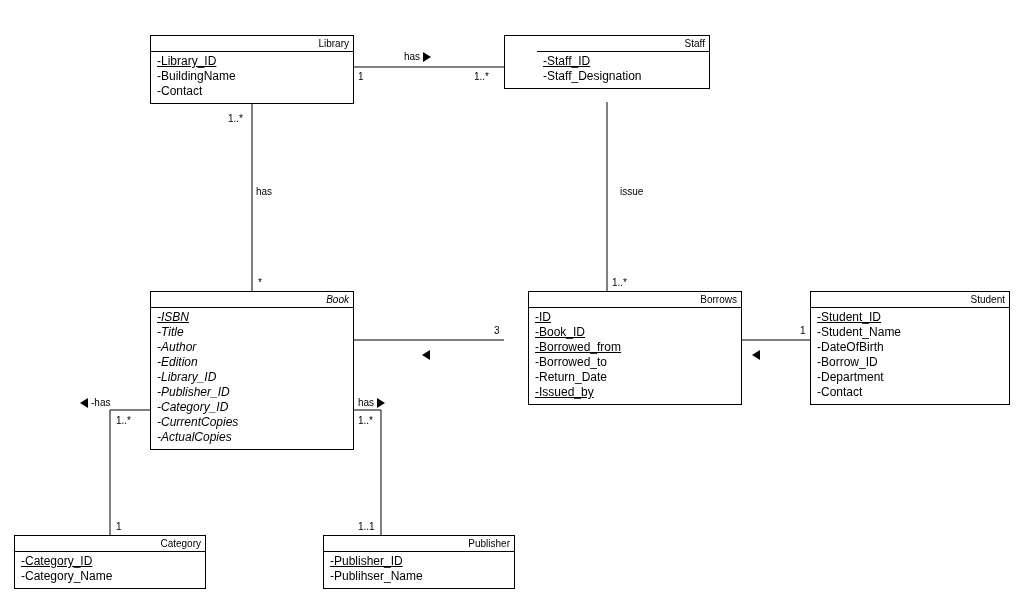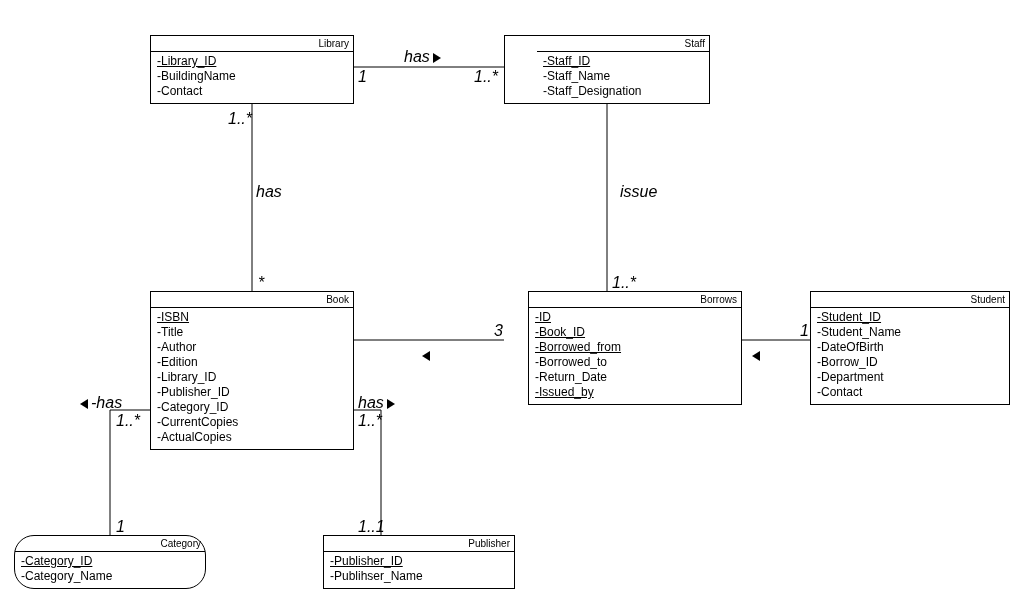--- a/index.html
+++ b/index.html
@@ -39,23 +39,22 @@
   .class-attrs {
     padding: 2px 6px 4px 6px;
   }
   .class-attrs div {
     line-height: 15px;
     white-space: nowrap;
   }
   .underline { text-decoration: underline; }
   .label {
     position: absolute;
-    font-size: 16px;
+    font-size: 10px;
     line-height: 14px;
-    font-style: italic;
   }
   .label .tri {
     display: inline-block;
     vertical-align: middle;
     width: 0; height: 0;
   }
   .tri-e {
     border-top: 5px solid transparent;
     border-bottom: 5px solid transparent;
     border-left: 8px solid #000;
@@ -96,26 +95,25 @@
         <div class="underline">-Library_ID</div>
         <div>-BuildingName</div>
         <div>-Contact</div>
       </div>
   </div>
 
   <div class="class-box" style="left:504px; top:35px; width:206px;padding-left:32px;">
     <div class="class-title">Staff</div>
     <div class="class-attrs">
         <div class="underline">-Staff_ID</div>
-        <div>-Staff_Name</div>
         <div>-Staff_Designation</div>
       </div>
   </div>
 
-  <div class="class-box" style="left:150px; top:291px; width:204px;">
+  <div class="class-box" style="left:150px; top:291px; width:204px;font-style:italic;">
     <div class="class-title">Book</div>
     <div class="class-attrs">
         <div class="underline">-ISBN</div>
         <div>-Title</div>
         <div>-Author</div>
         <div>-Edition</div>
         <div>-Library_ID</div>
         <div>-Publisher_ID</div>
         <div>-Category_ID</div>
         <div>-CurrentCopies</div>
@@ -140,21 +138,21 @@
     <div class="class-attrs">
         <div class="underline">-Student_ID</div>
         <div>-Student_Name</div>
         <div>-DateOfBirth</div>
         <div>-Borrow_ID</div>
         <div>-Department</div>
         <div>-Contact</div>
       </div>
   </div>
 
-  <div class="class-box" style="left:14px; top:535px; width:192px;border-radius:20px;">
+  <div class="class-box" style="left:14px; top:535px; width:192px;">
     <div class="class-title">Category</div>
     <div class="class-attrs">
         <div class="underline">-Category_ID</div>
         <div>-Category_Name</div>
       </div>
   </div>
 
   <div class="class-box" style="left:285px; top:535px; width:192px;margin-left:38px;">
     <div class="class-title">Publisher</div>
     <div class="class-attrs">

